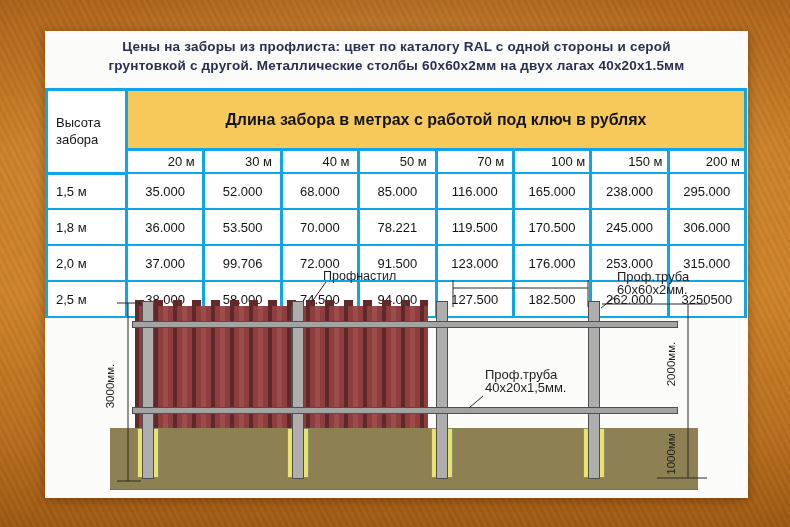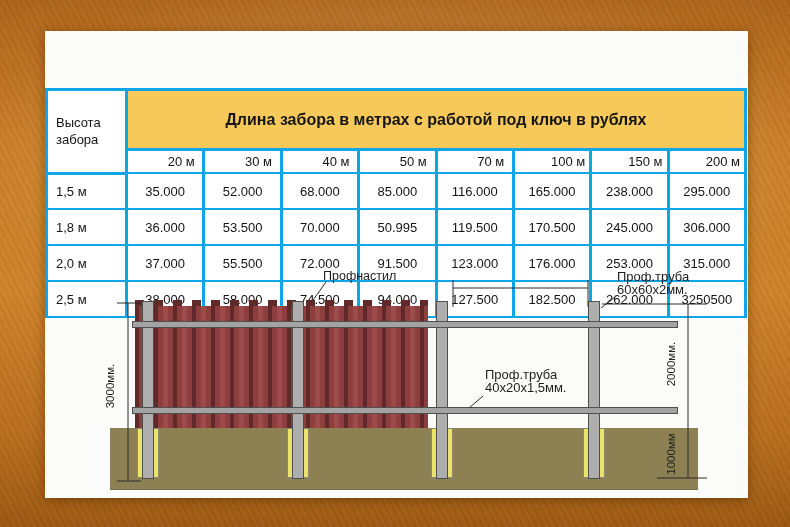--- a/index.html
+++ b/index.html
@@ -56,20 +56,24 @@
   .lines{position:absolute;left:0;top:0;}
   .dlabel{position:absolute;color:#1e1e1e;font-size:13px;line-height:13px;white-space:pre-line;}
   .dlabel.dim{font-size:11.5px;}
   .rot{transform:rotate(-90deg);transform-origin:center center;text-align:center;width:60px;height:14px;}
 </style>
 </head>
 <body>
 
 <div class="panel">
 
+  <div class="title">
+    <div>Цены на заборы из профлиста: цвет по каталогу RAL с одной стороны и серой</div>
+    <div>грунтовкой с другой. Металлические столбы 60х60х2мм на двух лагах 40х20х1.5мм</div>
+  </div>
 
   <table class="price-table">
     <colgroup>
       <col style="width:80px">
       <col>
         <col>
         <col>
         <col>
         <col>
         <col>
@@ -100,30 +104,30 @@
           <td>116.000</td>
           <td>165.000</td>
           <td>238.000</td>
           <td>295.000</td>
         </tr>
         <tr class="data">
           <td class="height-cell">1,8 м</td>
           <td>36.000</td>
           <td>53.500</td>
           <td>70.000</td>
-          <td>50.995</td>
+          <td>78.221</td>
           <td>119.500</td>
           <td>170.500</td>
           <td>245.000</td>
           <td>306.000</td>
         </tr>
         <tr class="data">
           <td class="height-cell">2,0 м</td>
           <td>37.000</td>
-          <td>55.500</td>
+          <td>99.706</td>
           <td>72.000</td>
           <td>91.500</td>
           <td>123.000</td>
           <td>176.000</td>
           <td>253.000</td>
           <td>315.000</td>
         </tr>
         <tr class="data">
           <td class="height-cell">2,5 м</td>
           <td>38.000</td>

